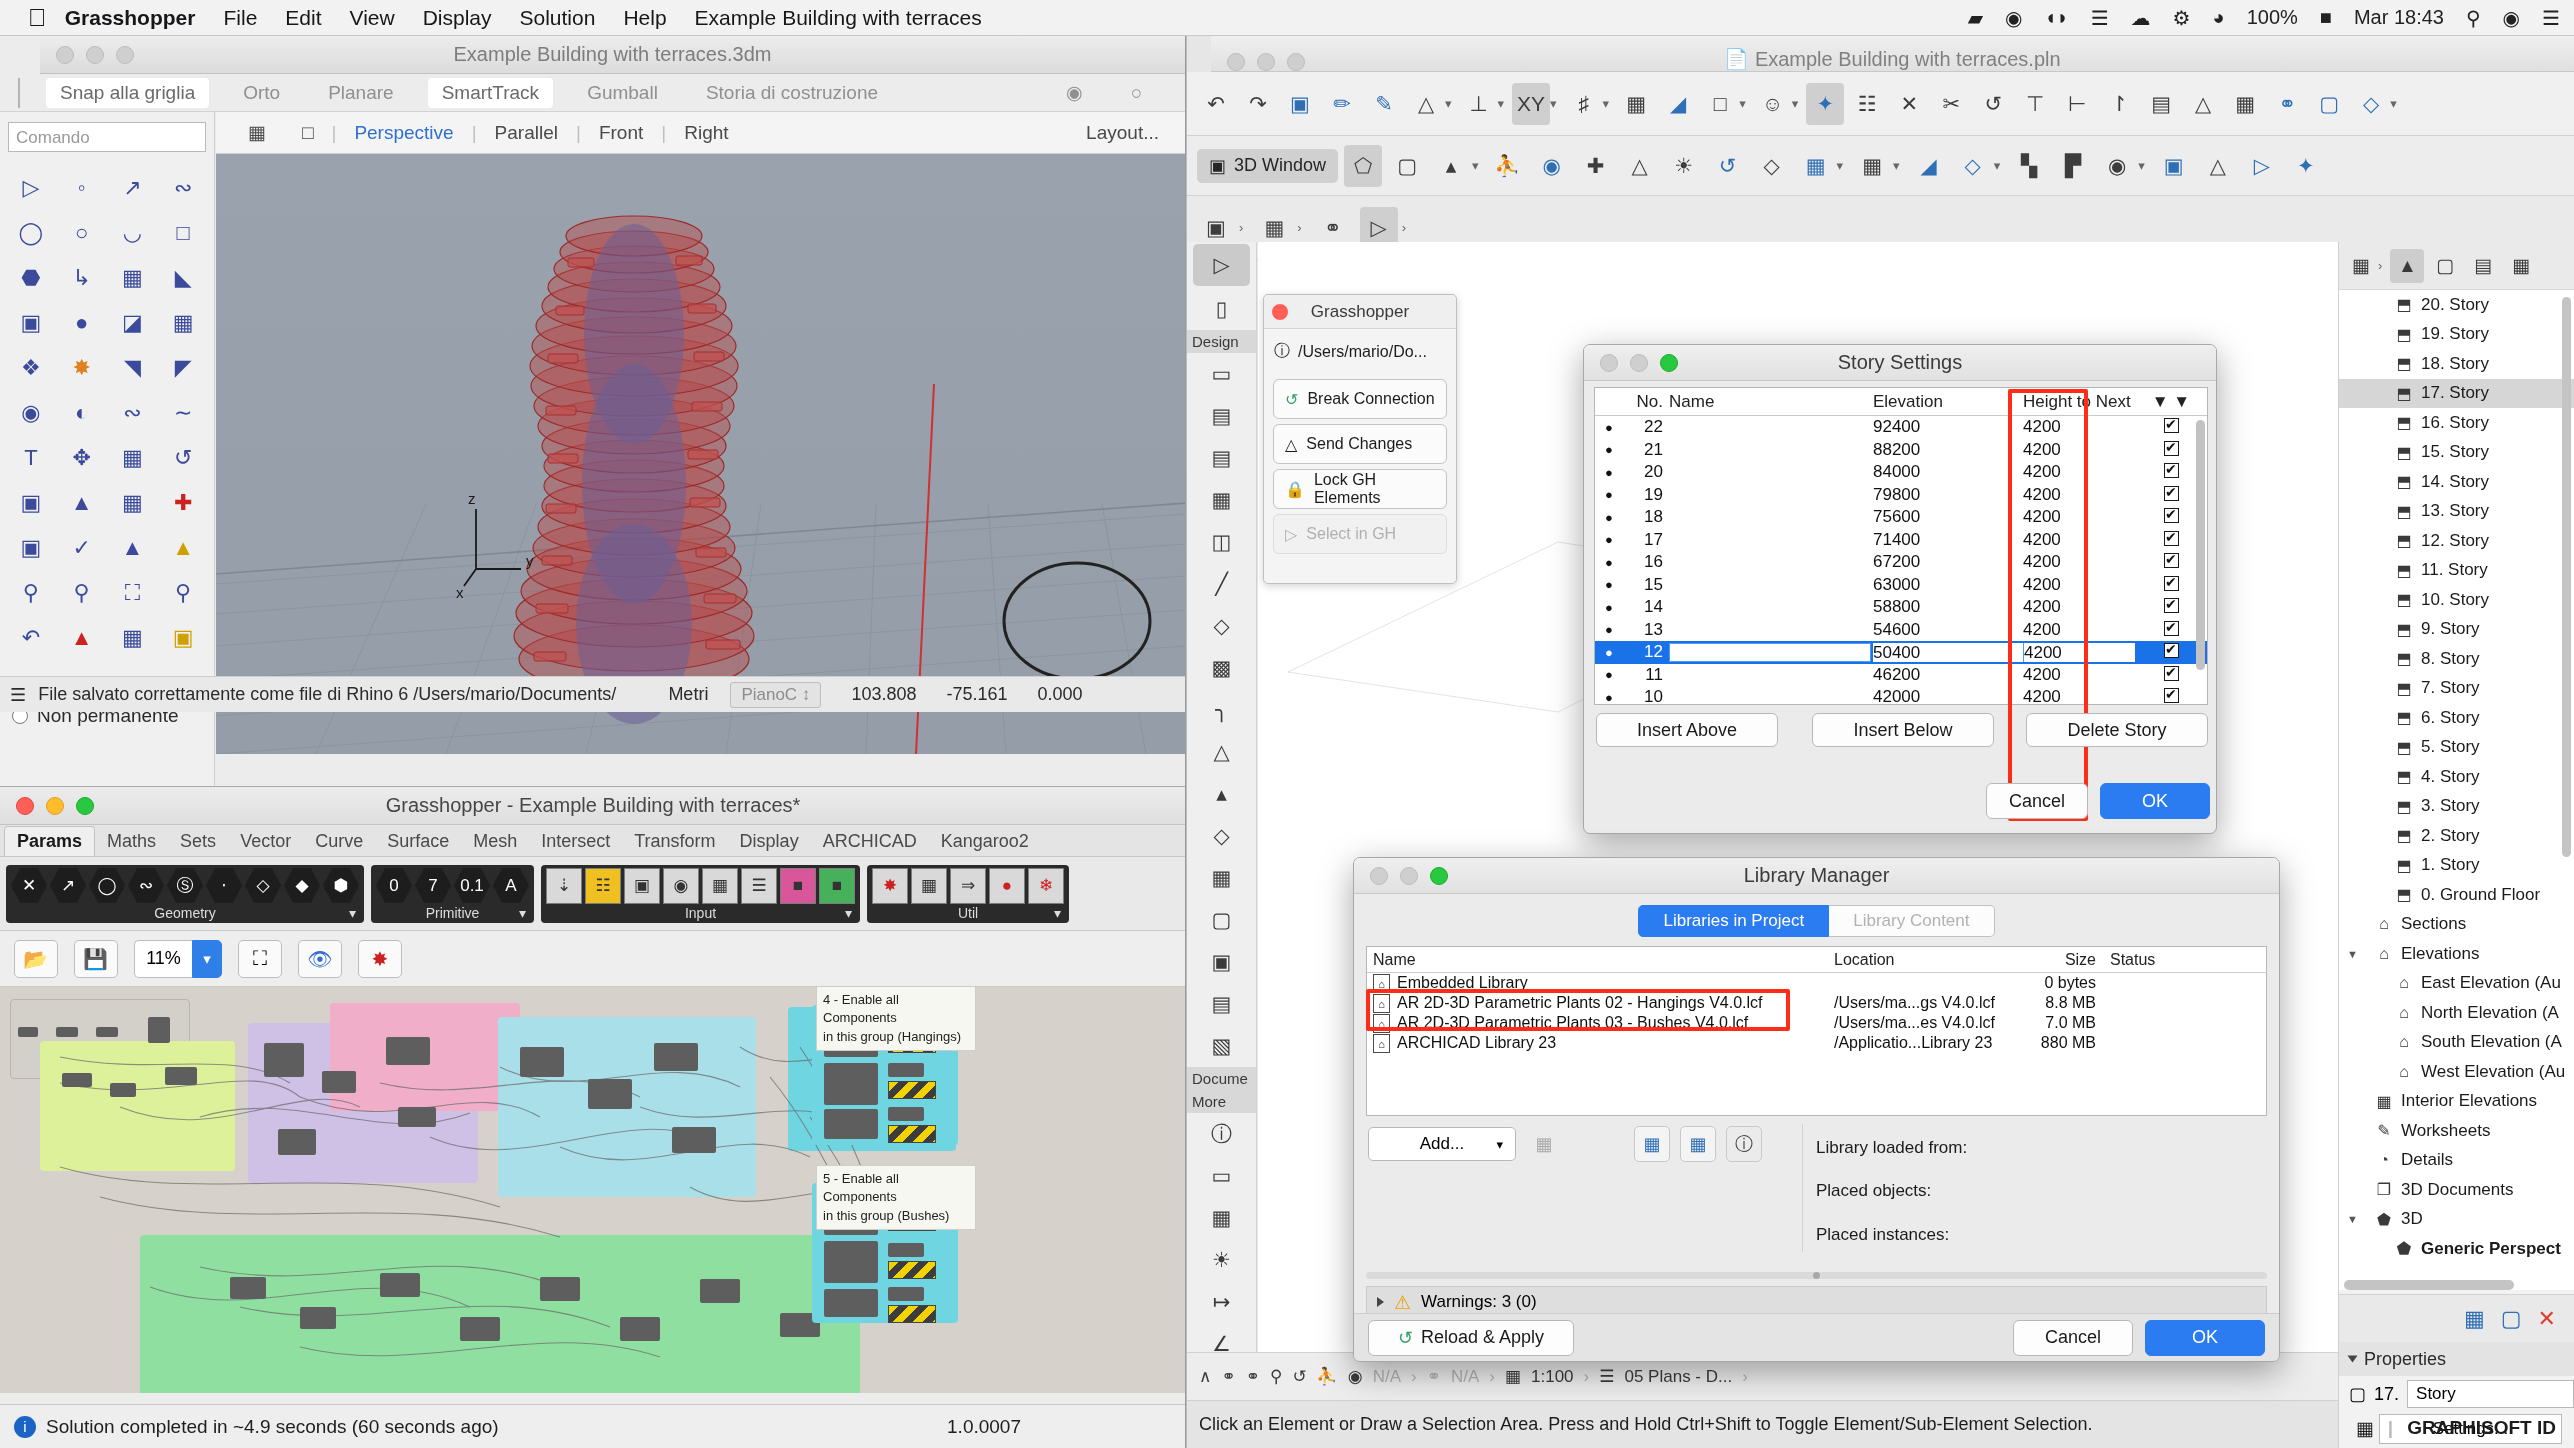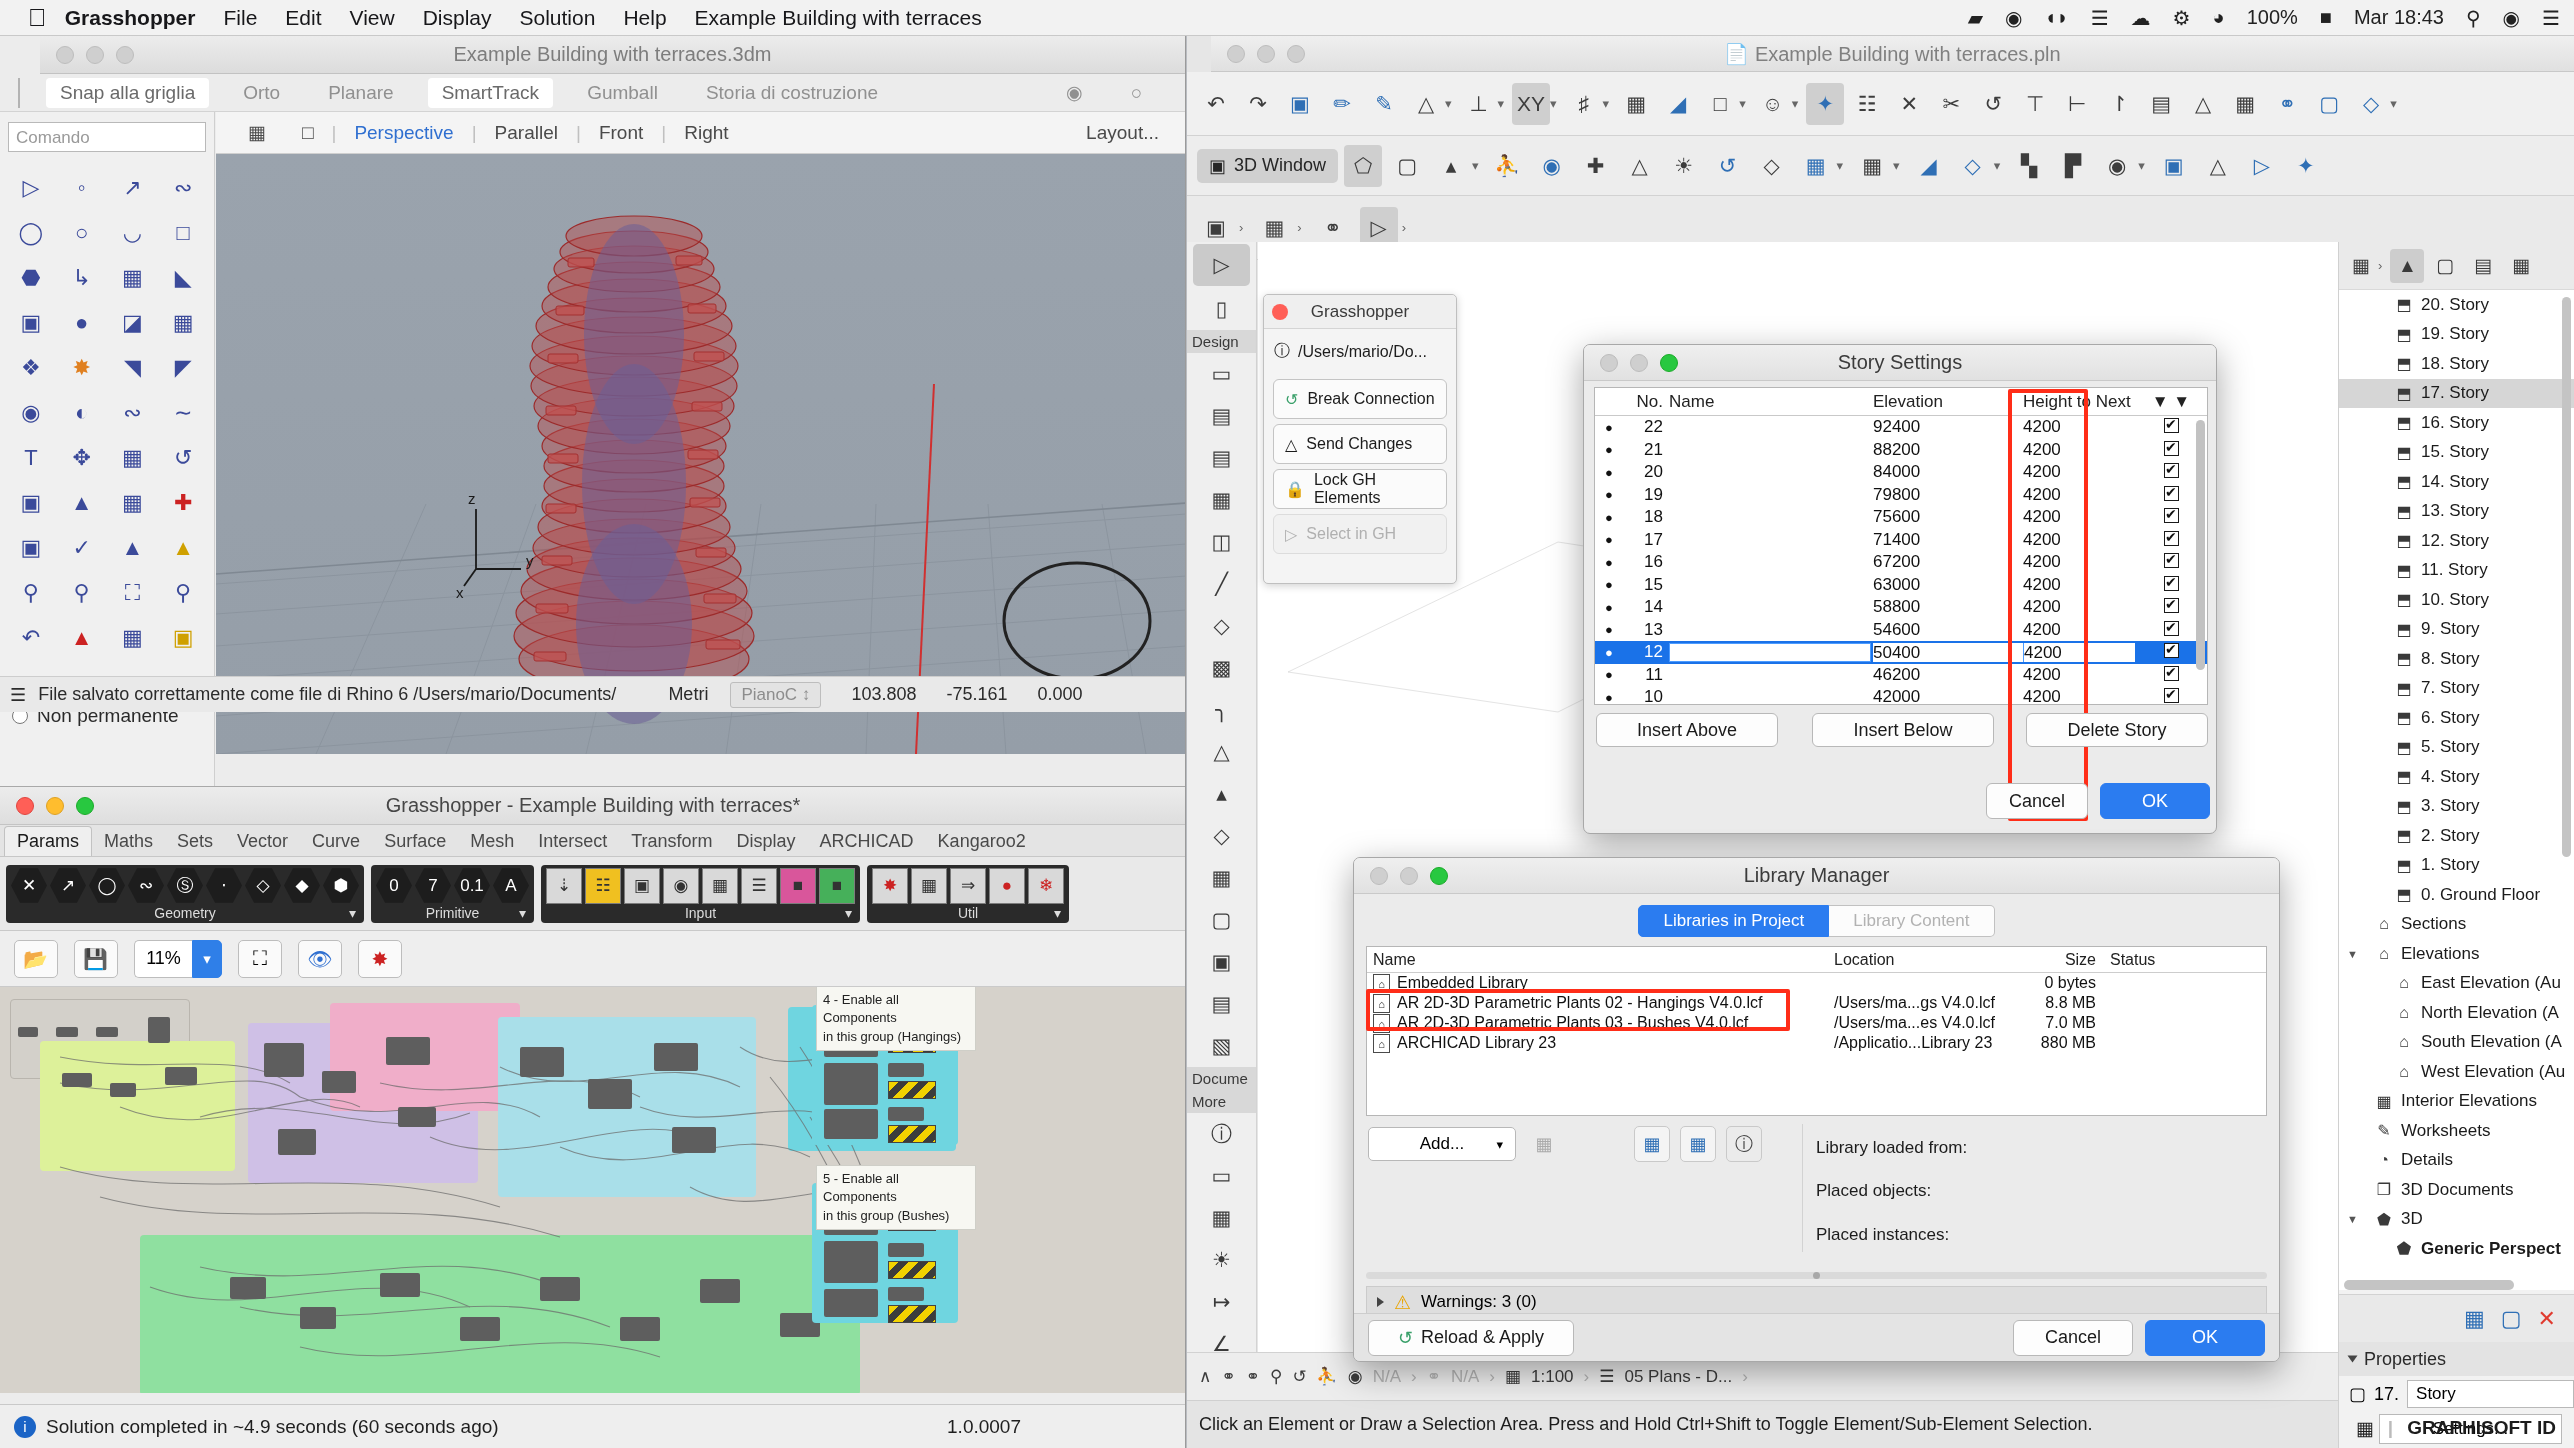--- a/index.html
+++ b/index.html
@@ -64,21 +64,21 @@
   .gh { position:absolute; left:0; bottom:0; width:1186px; height:662px; background:#ececec;
     border-top:1px solid #a9a9a9; overflow:hidden; }
   .gh-title { height:38px; background:linear-gradient(#ececec,#dedede); border-bottom:1px solid #c4c4c4;
     display:flex; align-items:center; position:relative; }
   .gh-title .t { position:absolute; left:0; right:0; text-align:center; font-size:20px; color:#464646; }
   .tl.r { background:#ff5f57; border-color:#e0443e; } .tl.y { background:#ffbd2e; border-color:#dea123; }
   .tl.g { background:#28c840; border-color:#1aab29; }
   .gh-tabs { height:32px; background:#e4e4e4; border-bottom:1px solid #c7c7c7; display:flex;
     align-items:flex-end; padding-left:4px; font-size:18px; color:#4a4a4a; }
   .gh-tabs .gt { padding:4px 12px; }
-  .gh-tabs .gt.act { background:#efefef; border:1px solid #c2c2c2; border-bottom:none; font-weight:normal;
+  .gh-tabs .gt.act { background:#efefef; border:1px solid #c2c2c2; border-bottom:none; font-weight:bold;
     color:#1a1a1a; border-radius:4px 4px 0 0; }
   .gh-ribbon { height:74px; background:#e9e9e9; border-bottom:1px solid #c9c9c9; display:flex;
     align-items:center; gap:7px; padding:2px 6px; }
   .gh-grp { background:#2a2a2a; border-radius:4px; padding:3px 5px 0; display:flex; flex-direction:column;
     align-items:center; }
   .gh-grp .row { display:flex; gap:3px; }
   .gh-hex { width:36px; height:36px; background:#1d1d1d; color:#fff; font-size:17px; display:flex;
     align-items:center; justify-content:center;
     clip-path:polygon(25% 2%,75% 2%,100% 50%,75% 98%,25% 98%,0% 50%); }
   .gh-sq2 { width:36px; height:36px; background:#d9d9d9; border:1px solid #7c7c7c; display:flex;
@@ -105,21 +105,21 @@
   .gh-status { position:absolute; left:0; bottom:0; width:1186px; height:44px; background:#eee;
     border-top:1px solid #c9c9c9; display:flex; align-items:center; font-size:19px; color:#1e1e1e; }
   .gh-status .ic { width:22px; height:22px; border-radius:50%; background:#1b64c6; color:#fff;
     font-size:15px; display:flex; align-items:center; justify-content:center; margin:0 10px 0 14px; }
   .gh-status .ver { margin-left:auto; margin-right:165px; }
 
   
   .ac { position:absolute; left:1187px; top:36px; width:1387px; height:1412px; background:#e6e6e6;
     overflow:hidden; }
   .ac-title { height:36px; background:linear-gradient(#efefef,#e0e0e0); border-bottom:1px solid #c8c8c8;
-    display:flex; align-items:center; position:relative;margin-left:24px; }
+    display:flex; align-items:flex-end; position:relative;margin-left:24px; }
   .ac-title .t { position:absolute; left:0; right:0; text-align:center; font-size:20px; color:#808080; }
   .ac-tb { height:64px; background:#f0f0f0; border-bottom:1px solid #d2d2d2; display:flex;
     align-items:center; gap:4px; padding-left:10px; }
   .ac-tb2 { height:60px; background:#ededed; border-bottom:1px solid #d2d2d2; display:flex;
     align-items:center; gap:6px; padding-left:10px; }
   .ac-tb3 { height:64px; background:#eaeaea; border-bottom:1px solid #d2d2d2; display:flex;
     align-items:center; gap:8px; padding-left:10px; }
   .ti { width:38px; height:42px; display:flex; align-items:center; justify-content:center;
     font-size:21px; color:#3d3d3d; border-radius:4px; }
   .ti.on { background:#cfcfcf; }

